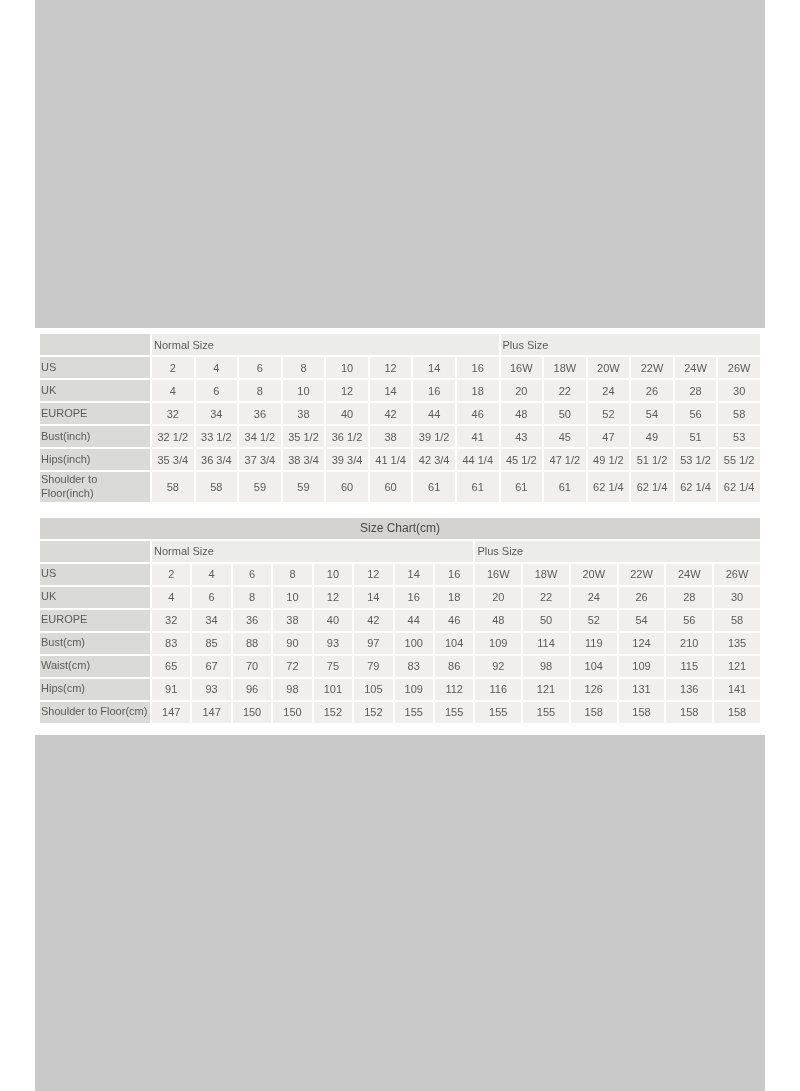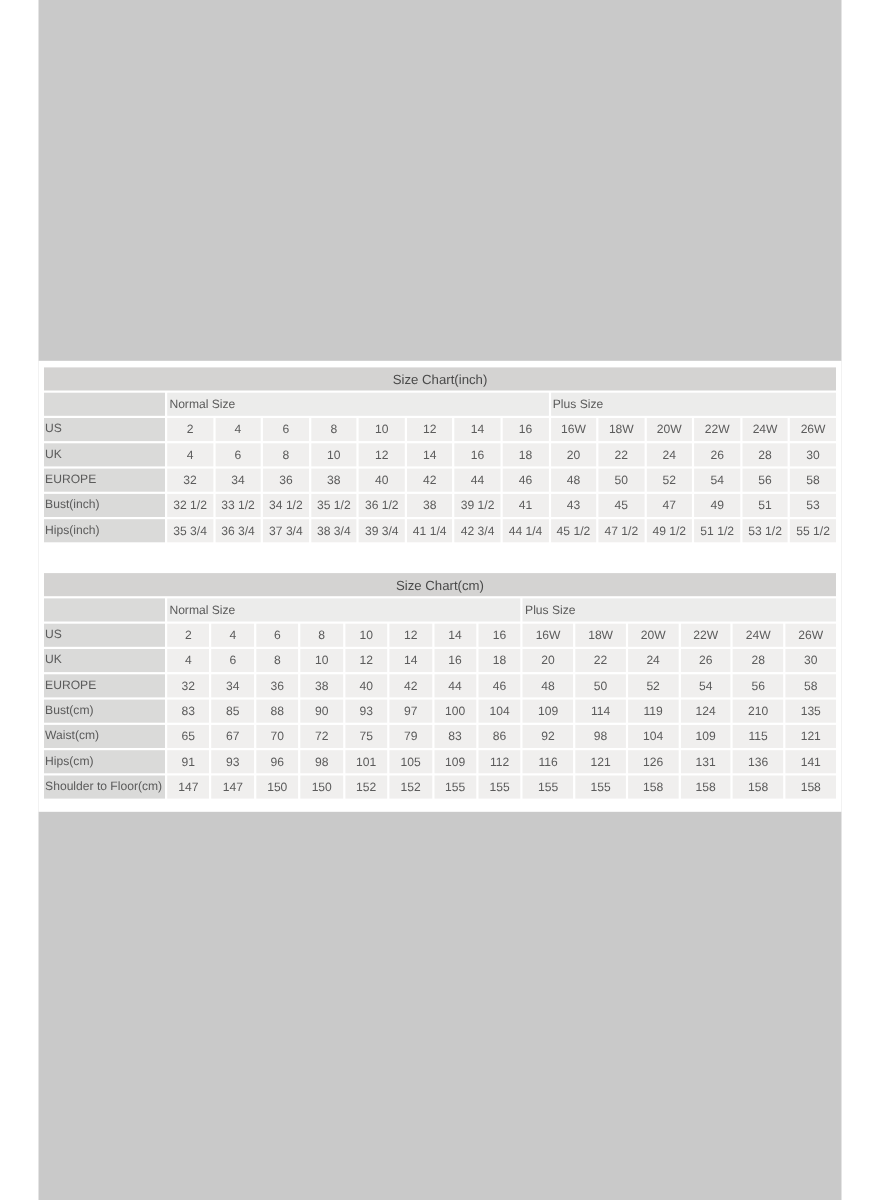--- a/index.html
+++ b/index.html
@@ -21,21 +21,21 @@
     padding:4px 0 10px 0;
     box-sizing:border-box;
   }
   table.size-table {
     width:724px;
     margin:0 auto;
     border-collapse:separate;
     border-spacing:2px;
     table-layout:auto;
   }
-  table.size-table.second { margin-top:24px; }
+  table.size-table.second { margin-top:12px; }
   th, td { font-weight:normal; }
   th.title-cell {
     background:var(--title-bar-bg, #d4d3d2);
     height:19px;
     font-size:12px;
     color:#4a4a4a;
     text-align:center;
     padding:1px 2px;
   }
   th.group-cell {
@@ -72,23 +72,20 @@
   }
 </style>
 </head>
 <body>
 
 <div class="photo-area">
   <div class="chart-band">
 
     <table class="size-table">
       <thead>
-        <tr>
-          <th class="title-cell" colspan="15">Size Chart(inch)</th>
-        </tr>
         <tr>
           <th class="corner-cell"></th>
           <th class="group-cell" colspan="8">Normal Size</th>
           <th class="group-cell" colspan="6">Plus Size</th>
         </tr>
       </thead>
       <tbody>
           <tr>
             <td class="label-cell">US</td>
             <td class="val-cell">2</td>
@@ -167,20 +164,37 @@
             <td class="val-cell">41 1/4</td>
             <td class="val-cell">42 3/4</td>
             <td class="val-cell">44 1/4</td>
             <td class="val-cell">45 1/2</td>
             <td class="val-cell">47 1/2</td>
             <td class="val-cell">49 1/2</td>
             <td class="val-cell">51 1/2</td>
             <td class="val-cell">53 1/2</td>
             <td class="val-cell">55 1/2</td>
           </tr>
+          <tr>
+            <td class="label-cell">Shoulder to Floor(inch)</td>
+            <td class="val-cell">58</td>
+            <td class="val-cell">58</td>
+            <td class="val-cell">59</td>
+            <td class="val-cell">59</td>
+            <td class="val-cell">60</td>
+            <td class="val-cell">60</td>
+            <td class="val-cell">61</td>
+            <td class="val-cell">61</td>
+            <td class="val-cell">61</td>
+            <td class="val-cell">61</td>
+            <td class="val-cell">62 1/4</td>
+            <td class="val-cell">62 1/4</td>
+            <td class="val-cell">62 1/4</td>
+            <td class="val-cell">62 1/4</td>
+          </tr>
         </tbody>
     </table>
 
     <table class="size-table second">
       <thead>
         <tr>
           <th class="title-cell" colspan="15">Size Chart(cm)</th>
         </tr>
         <tr>
           <th class="corner-cell"></th>

